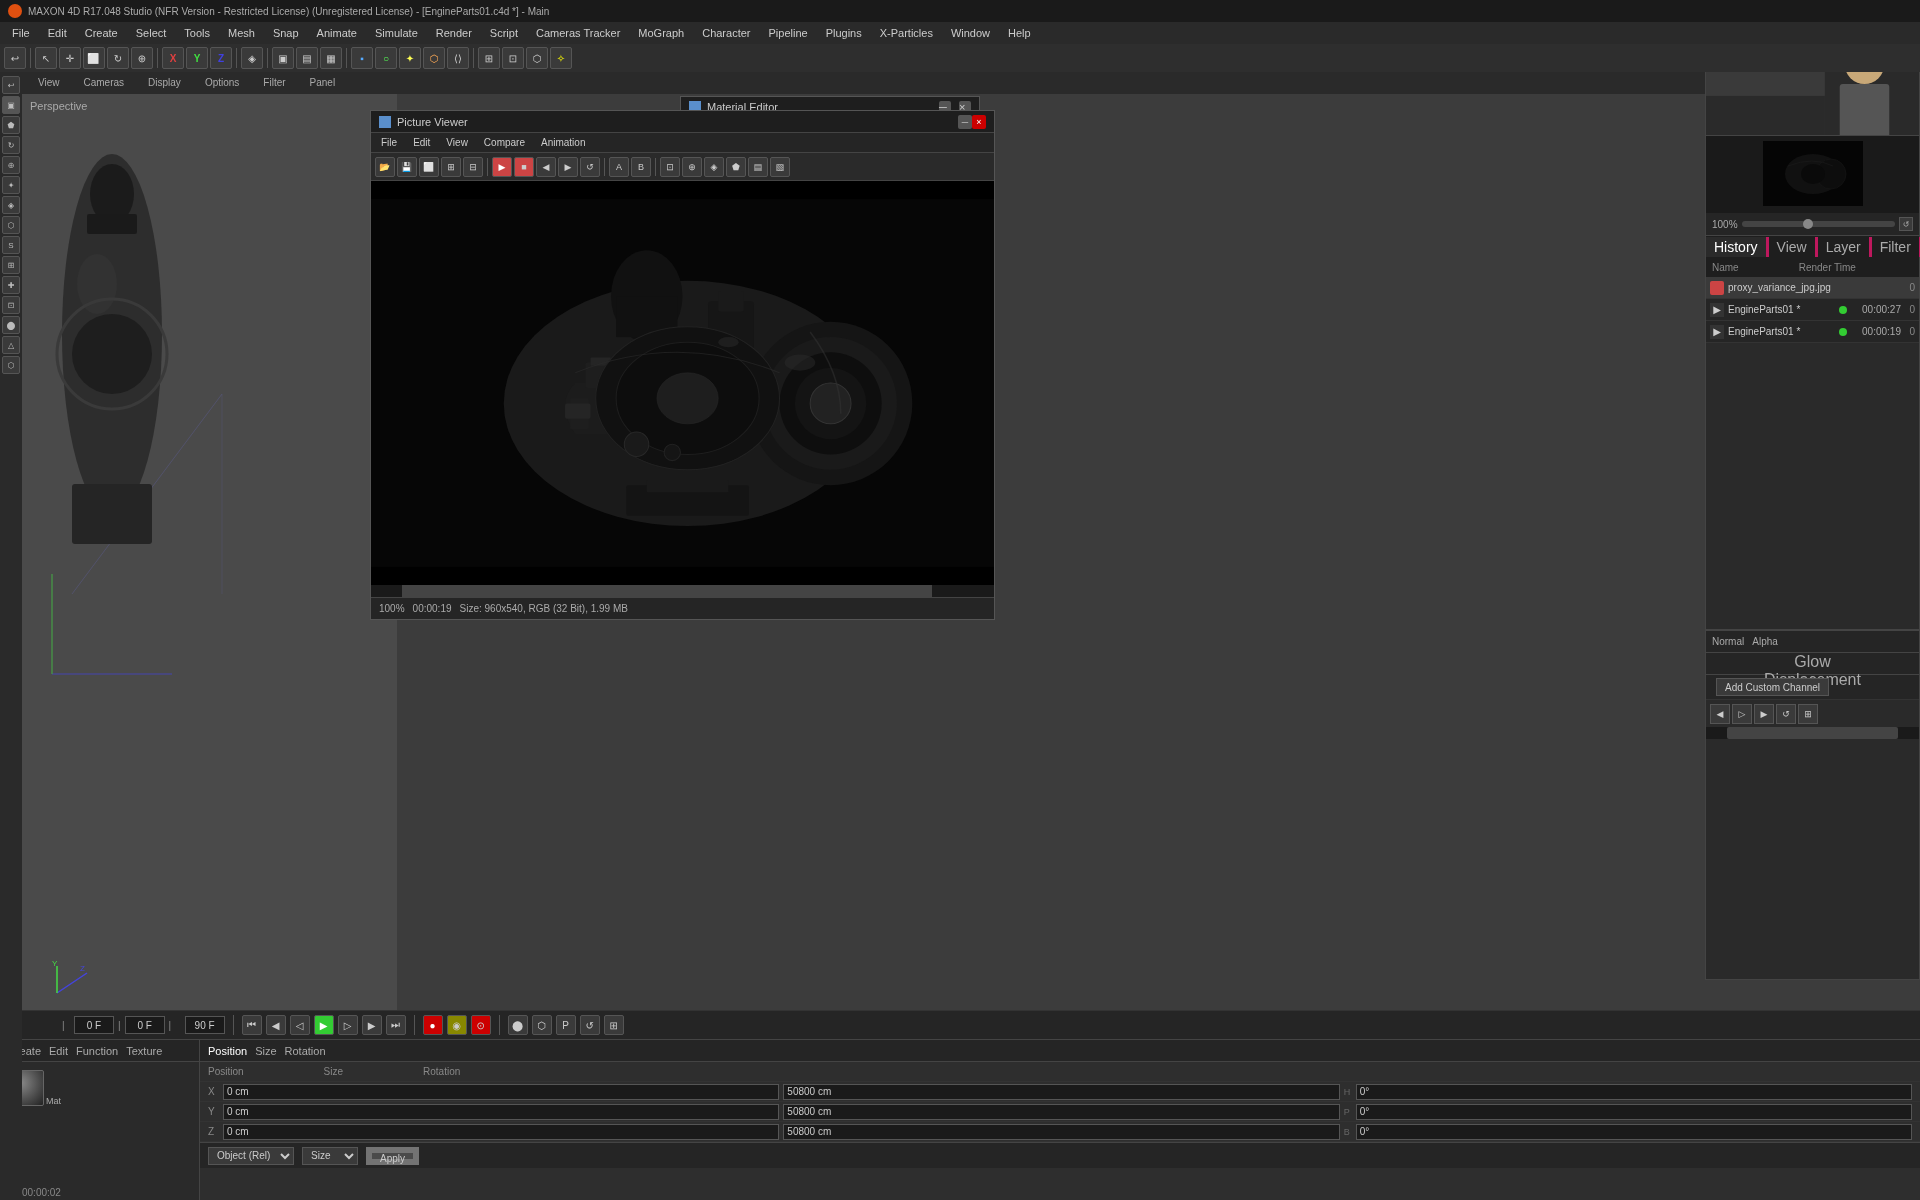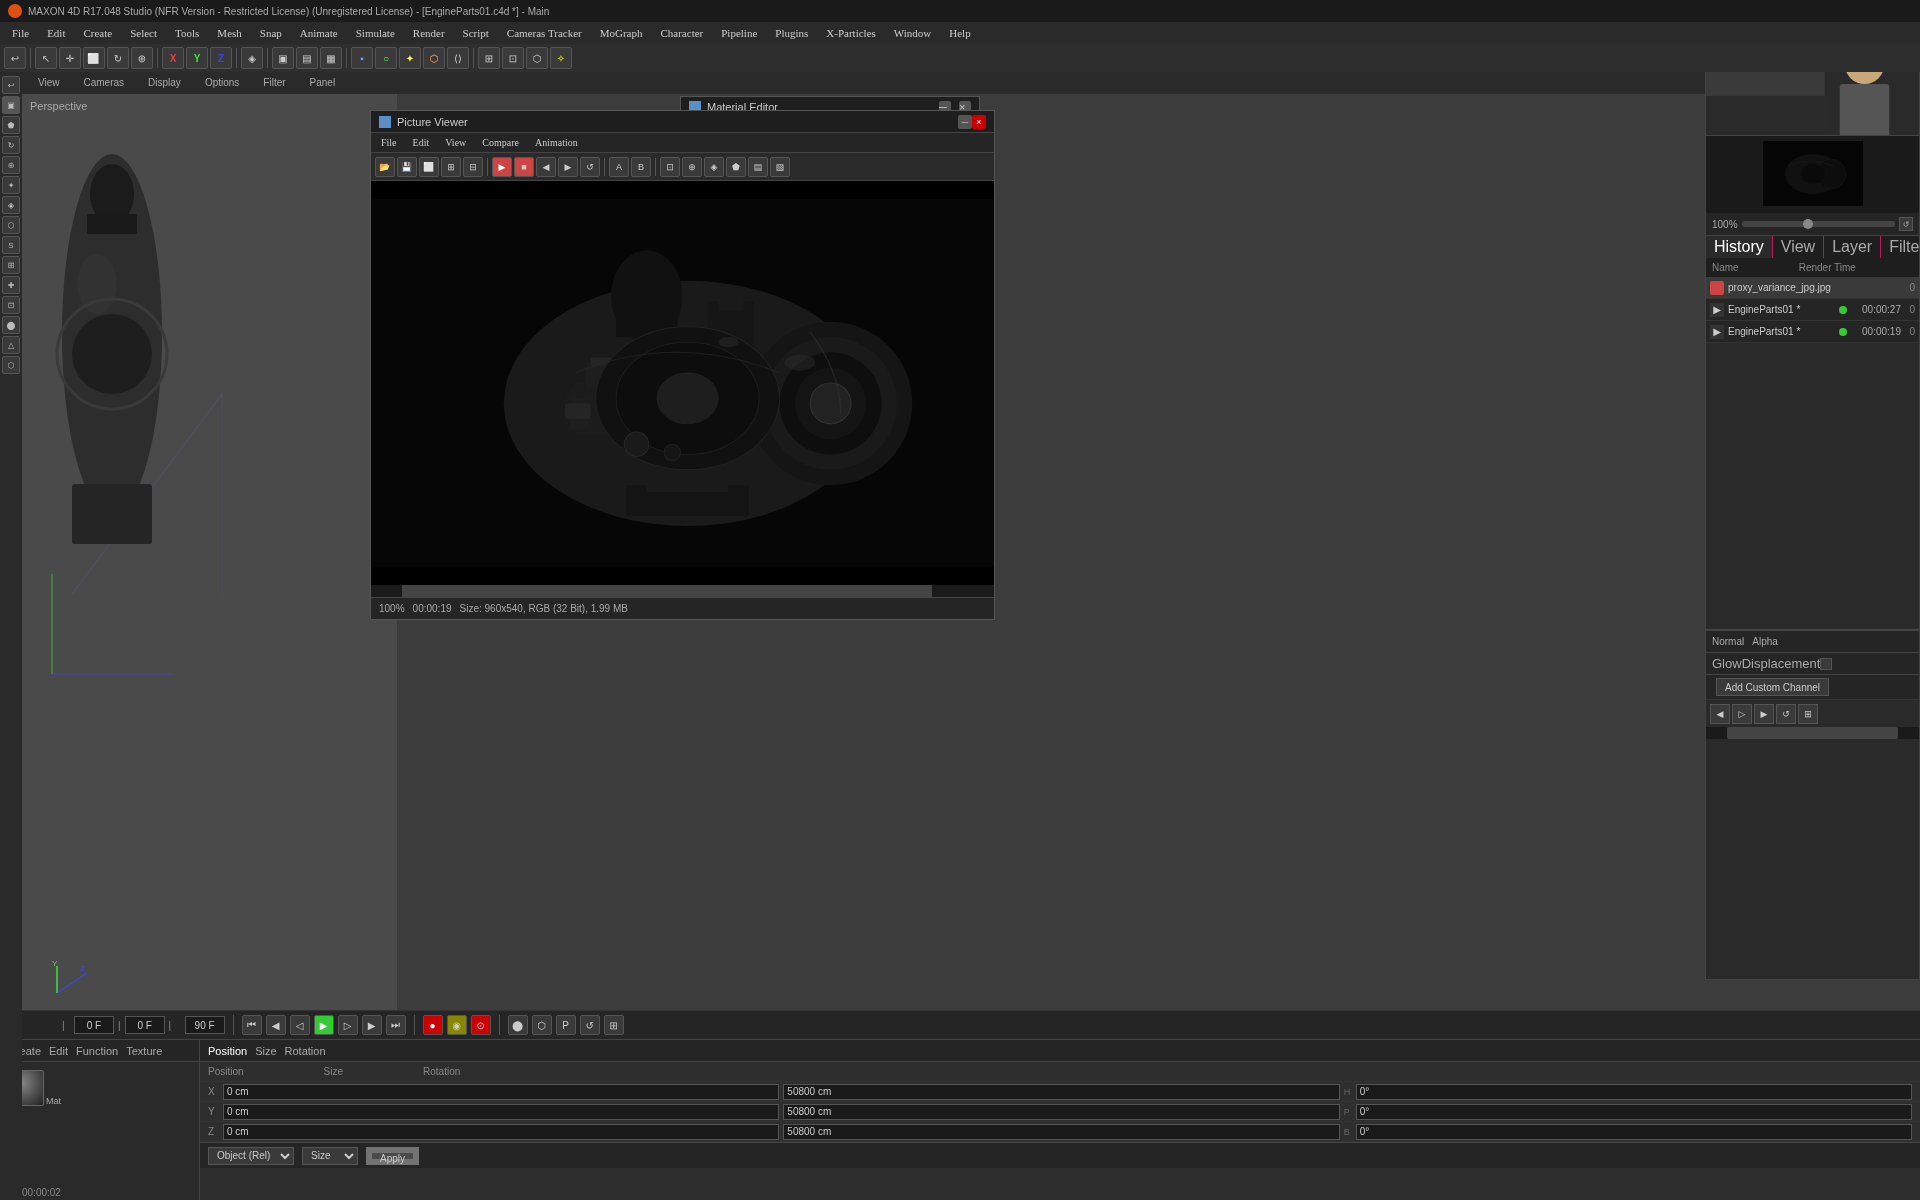--- a/index.html
+++ b/index.html
@@ -49,21 +49,20 @@
       position: absolute;
       top: 22px; left: 0;
       z-index: 100;
       gap: 2px;
     }
     .menu-item {
       padding: 2px 8px;
       color: #ccc;
       cursor: pointer;
       font-size: 11px;
-      font-family: Liberation Serif, serif;
     }
 
     
     #main-toolbar {
       width: 100%;
       height: 28px;
       background: #2e2e2e;
       display: flex;
       align-items: center;
       padding: 0 4px;
@@ -311,23 +310,23 @@
     #rp-sub-tabs {
       height: 22px;
       background: #1e1e1e;
       display: flex;
       align-items: center;
       border-top: 1px solid #444;
     }
     .rp-sub-tab {
       padding: 2px 8px;
       color: #aaa;
-      font-size: 16px;
-      cursor: pointer;
-      border-right: 1px solid #be185d;
+      font-size: 14px;
+      cursor: pointer;
+      border-right: 3px solid #be185d;
     }
     .rp-sub-tab.active { background: #2a2a2a; color: #fff; }
     #rp-history {
       background: #252525;
       flex: 1;
       overflow: hidden;
     }
     #history-header {
       height: 20px;
       background: #1e1e1e;
@@ -948,21 +947,21 @@
       <span class="hist-num">0</span>
     </div>
   </div>
 </div>
 
 <div id="rp-bottom">
   <div id="rp-channels">
     <span>Normal</span>
     <span>Alpha</span>
   </div>
-  <div style="height:22px;background:#252525;display:flex;align-items:center;padding:0 6px;gap:0;font-size:13px;color:#aaa;border-bottom:1px solid #444;">
+  <div style="height:22px;background:#252525;display:flex;align-items:center;padding:0 6px;gap:0;font-size:16px;color:#aaa;border-bottom:1px solid #444;flex-direction:column;">
     <span>Glow</span>
     <span>Displacement</span>
     <div style="width:12px;height:12px;background:#3a3a3a;border:1px solid #555;cursor:pointer;"></div>
   </div>
   <div style="height:24px;background:#252525;display:flex;align-items:center;padding:0 10px;">
     <button style="height:18px;background:#3a3a3a;border:1px solid #555;color:#ccc;font-size:10px;padding:0 8px;cursor:pointer;">Add Custom Channel</button>
   </div>
 
   <div style="height:28px;display:flex;align-items:center;padding:4px 4px;gap:2px;background:#2a2a2a;border-top:1px solid #333;">
     <div style="width:20px;height:20px;background:#3a3a3a;border:1px solid #555;display:flex;align-items:center;justify-content:center;cursor:pointer;font-size:9px;">◀</div>

